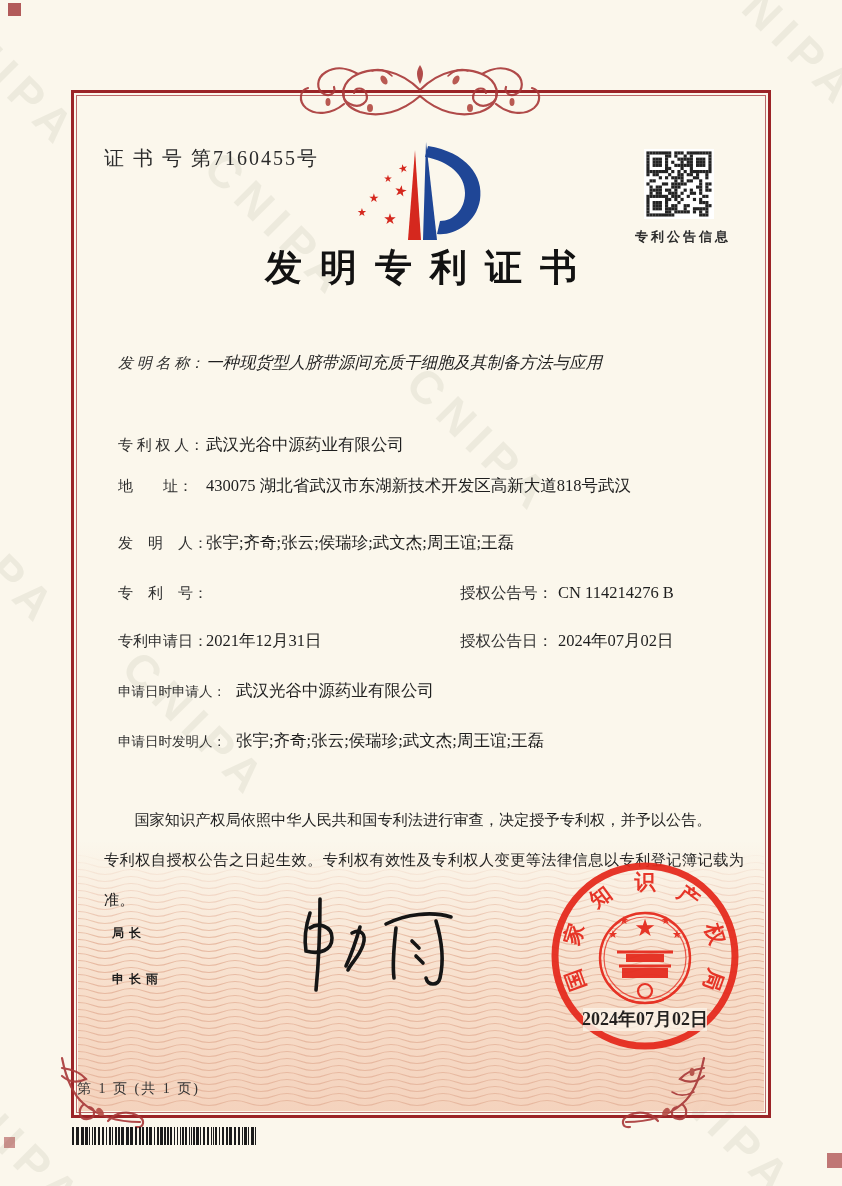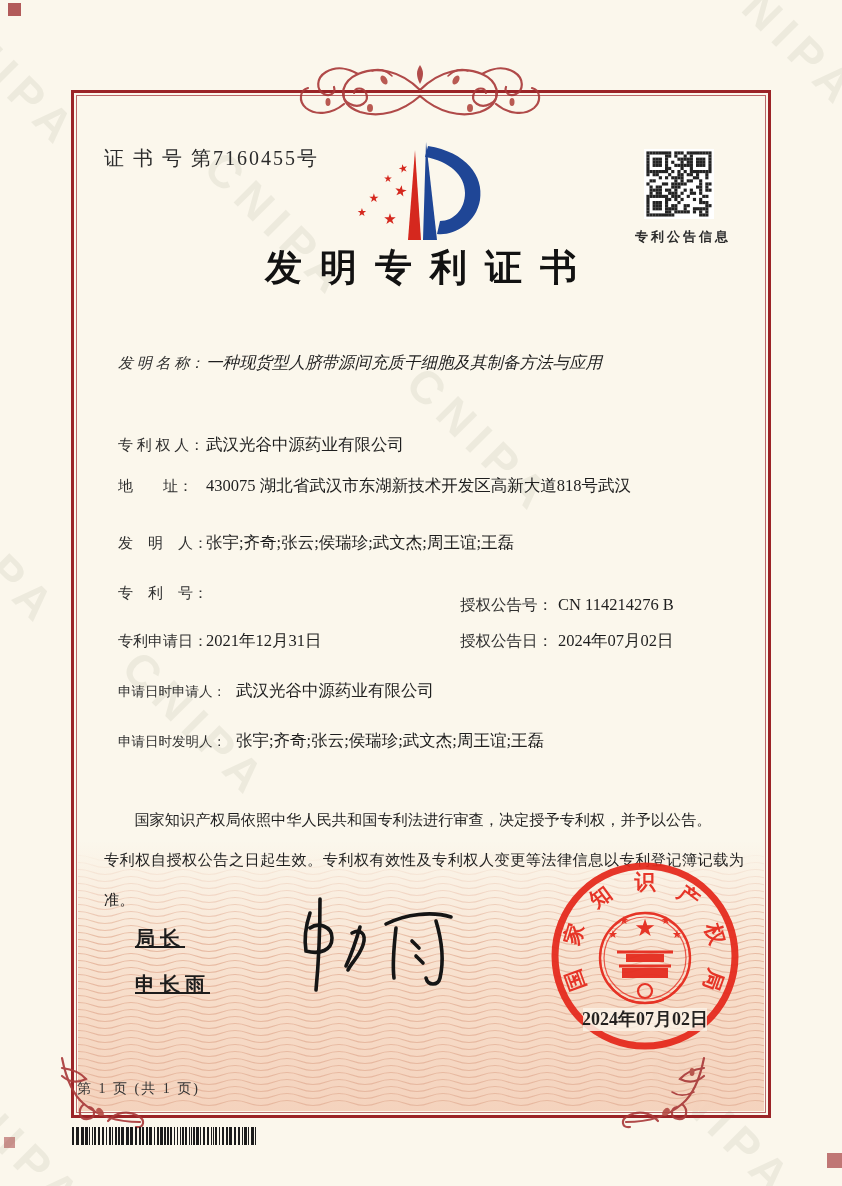--- a/index.html
+++ b/index.html
@@ -39,22 +39,22 @@
   .row .lb{display:inline-block;width:88px;flex-shrink:0;font-size:15px;color:#2f2f2f;white-space:nowrap;}
   .row.half{width:340px;}
   .row.right-col{left:460px;width:300px;}
   .row.right-col .lb{width:98px;font-size:15.5px;}
   .row .lb-long{font-size:13.5px;margin-right:10px;white-space:nowrap;color:#2f2f2f;}
 
   .body-text{position:absolute;left:104px;top:800px;width:640px;font-size:15.2px;
       line-height:40px;color:#1f1f1f;text-align:justify;}
   .body-text .indent{text-indent:2em;}
 
-  .director{position:absolute;left:135px;font-family:"Liberation Sans","DejaVu Sans",sans-serif;
-      font-weight:700;font-size:20px;letter-spacing:5px;color:#1c1c1c;text-decoration:underline;}
+  .director{position:absolute;left:112px;font-family:"Liberation Sans","DejaVu Sans",sans-serif;
+      font-weight:700;font-size:12px;letter-spacing:5px;color:#1c1c1c;}
   .signature{position:absolute;left:240px;top:893px;}
 
   .seal{position:absolute;left:547px;top:858px;}
 
   .footer{position:absolute;left:77px;top:1080px;width:688px;text-align:left;
       font-size:14px;letter-spacing:2px;color:#333;}
 
   .barcode{position:absolute;left:72px;top:1127px;height:18px;display:flex;align-items:stretch;}
   .barcode span{display:inline-block;background:#1c1c1c;height:18px;}
 </style>
@@ -434,21 +434,21 @@
   </div>
 
   <div class="row" style="top:529px;">
     <span class="lb">发　明　人：</span>
     <span>张宇;齐奇;张云;侯瑞珍;武文杰;周王谊;王磊</span>
   </div>
 
   <div class="row half" style="top:579px;">
     <span class="lb">专　利　号：</span>
   </div>
-  <div class="row right-col" style="top:579px;margin-top:12px;">
+  <div class="row right-col" style="top:579px;">
     <span class="lb">授权公告号：</span>
     <span>CN 114214276 B</span>
   </div>
 
   <div class="row half" style="top:627px;">
     <span class="lb">专利申请日：</span>
     <span>2021年12月31日</span>
   </div>
   <div class="row right-col" style="top:627px;">
     <span class="lb">授权公告日：</span>

